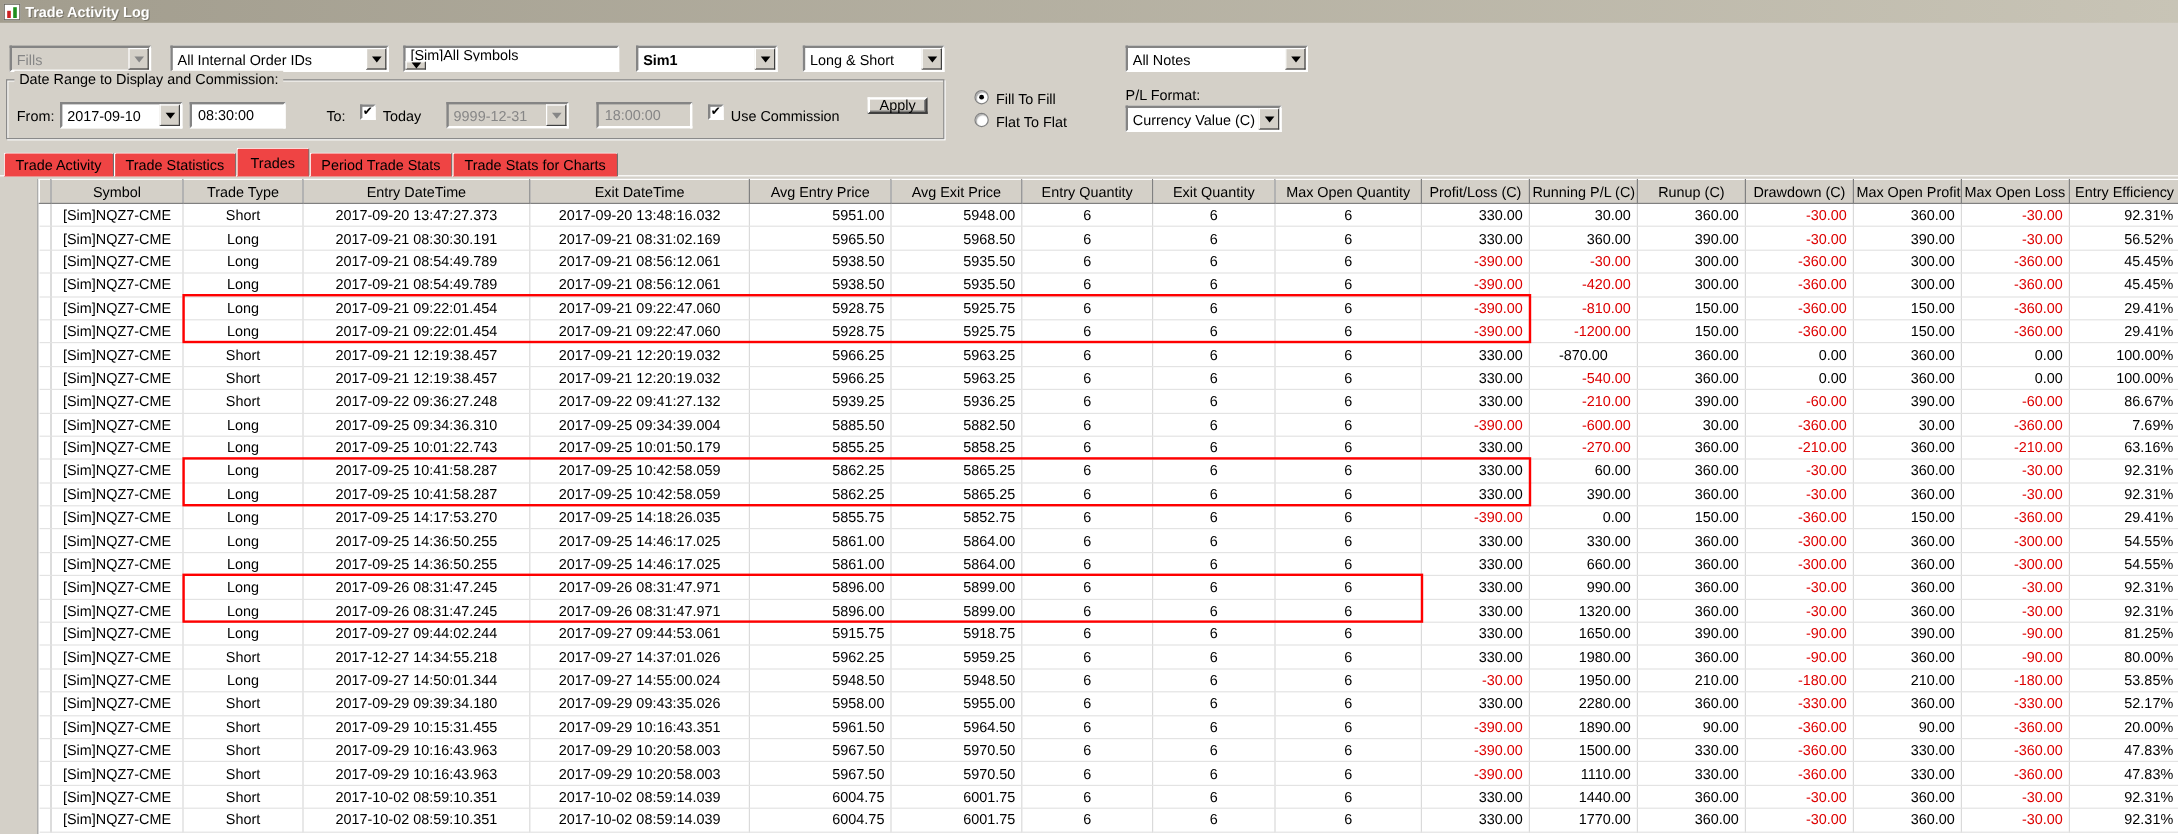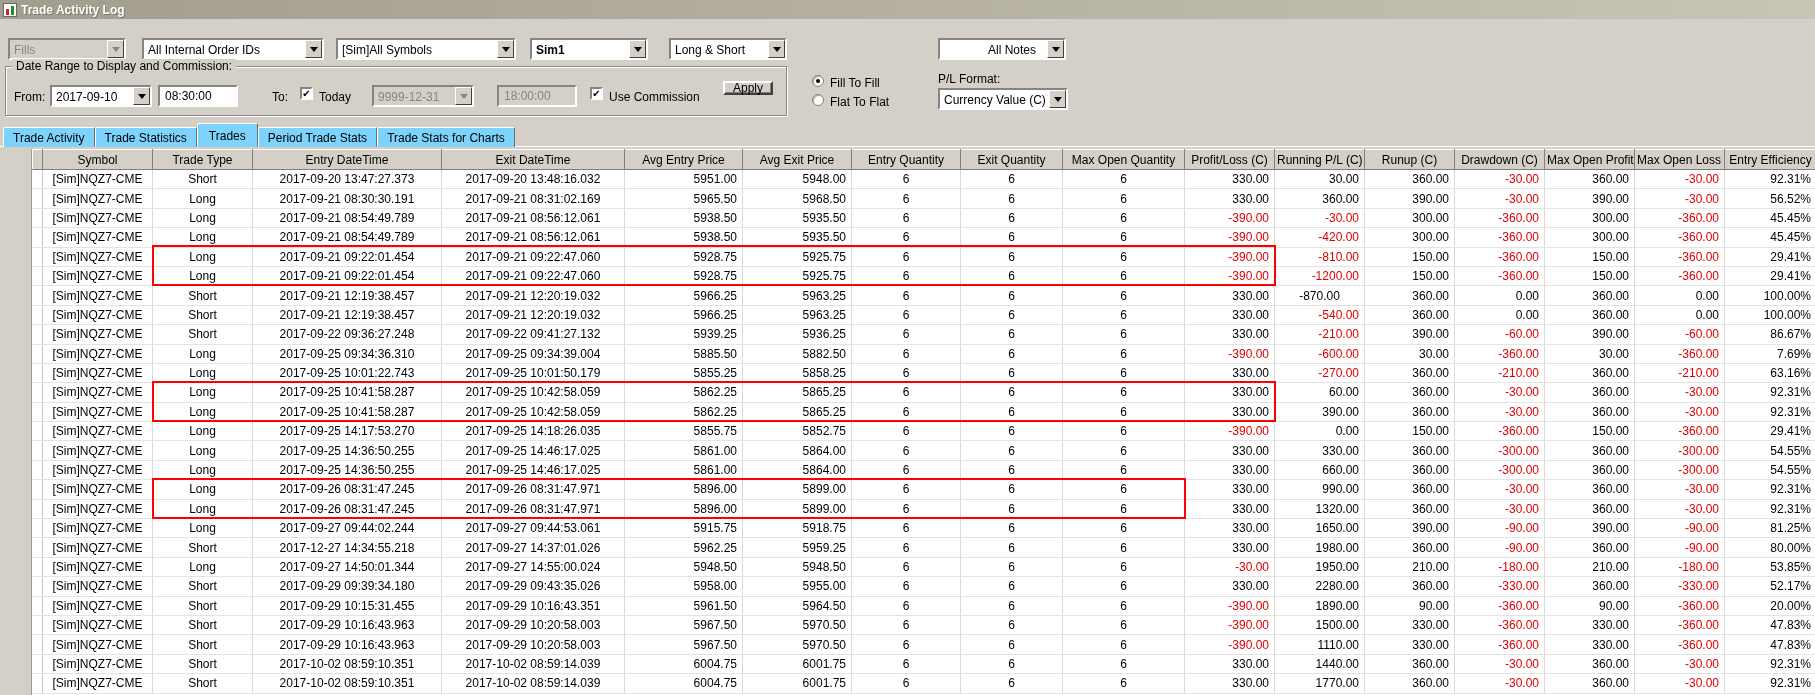--- a/index.html
+++ b/index.html
@@ -49,21 +49,21 @@
 
   .radio { position:absolute; width:12px; height:12px; border-radius:50%; background:#fff;
     border:1px solid #808080; box-shadow:inset 1px 1px 1px rgba(64,64,64,.45); }
   .radio.checked::after { content:""; position:absolute; left:3px; top:3px; width:4px; height:4px; border-radius:50%; background:#000; }
 
   .btn { position:absolute; background:#d4d0c8; border:2px solid; border-color:#ffffff #404040 #404040 #ffffff;
     box-shadow:inset -1px -1px 0 #808080; display:flex; align-items:center; justify-content:center; font-size:12px; }
 
   
   .tabbar { position:absolute; left:3px; top:123px; height:24px; display:flex; align-items:flex-end; z-index:2; }
-  .tab { height:20px; padding:0 9px; background:#7dd3fc; display:flex; align-items:center; font-size:12px; white-space:nowrap;
+  .tab { height:20px; padding:0 9px; background:#ef4444; display:flex; align-items:center; font-size:12px; white-space:nowrap;
     border:1px solid; border-color:#ffffff #6f6f6f #6f6f6f #ffffff; border-bottom:none;
     border-top-left-radius:2px; border-top-right-radius:2px; }
   .tab.active { height:24px; padding:0 11px; position:relative; z-index:4; border-bottom:none; }
   .pane-top-line { position:absolute; left:0; top:146px; width:100%; height:1px; background:#ffffff; z-index:1; }
 
   
   #table-wrap { position:absolute; left:31px; top:149px; width:1784px; height:546px; background:#ffffff;
     overflow:hidden; border-left:1px solid #9a9a9a; }
   #grid { border-collapse:collapse; table-layout:fixed; width:1784px; }
   #grid thead tr { height:20px; }
@@ -96,39 +96,39 @@
     <span class="combo-btn">
         <span class="arrow"></span>
       </span>
   </div>
   <div class="combo" style="left:142px; top:38px; width:182px;">
     <span class="combo-text">All Internal Order IDs</span>
     <span class="combo-btn">
         <span class="arrow"></span>
       </span>
   </div>
-  <div class="combo" style="left:336px; top:38px; width:180px;">
+  <div class="combo" style="left:336px; top:38px; width:180px;flex-direction:column;">
     <span class="combo-text">[Sim]All Symbols</span>
     <span class="combo-btn">
         <span class="arrow"></span>
       </span>
   </div>
   <div class="combo" style="left:530px; top:38px; width:118px;font-weight:bold;">
     <span class="combo-text">Sim1</span>
     <span class="combo-btn">
         <span class="arrow"></span>
       </span>
   </div>
   <div class="combo" style="left:669px; top:38px; width:118px;">
     <span class="combo-text">Long &amp; Short</span>
     <span class="combo-btn">
         <span class="arrow"></span>
       </span>
   </div>
-  <div class="combo" style="left:938px; top:38px; width:128px;padding-left:44px;">
+  <div class="combo" style="left:938px; top:38px; width:152px;">
     <span class="combo-text">All Notes</span>
     <span class="combo-btn">
         <span class="arrow"></span>
       </span>
   </div>
 
   <div class="groupbox" style="left:5px; top:66px; width:782px; height:50px;">
     <span class="legend">Date Range to Display and Commission:</span>
   </div>
   <span class="lbl" style="left:14px; top:90px;">From:</span>

